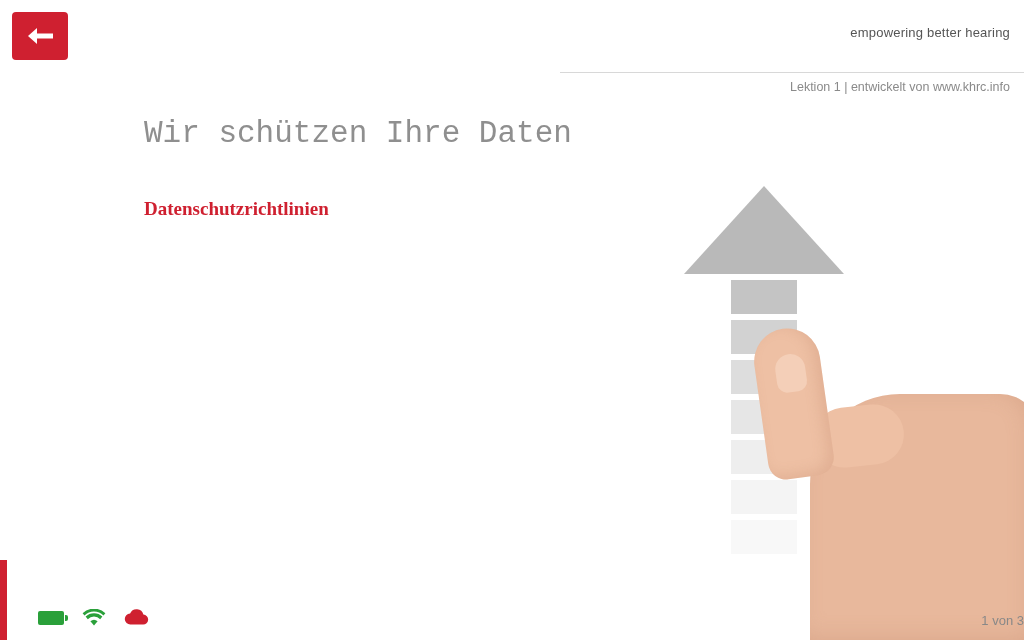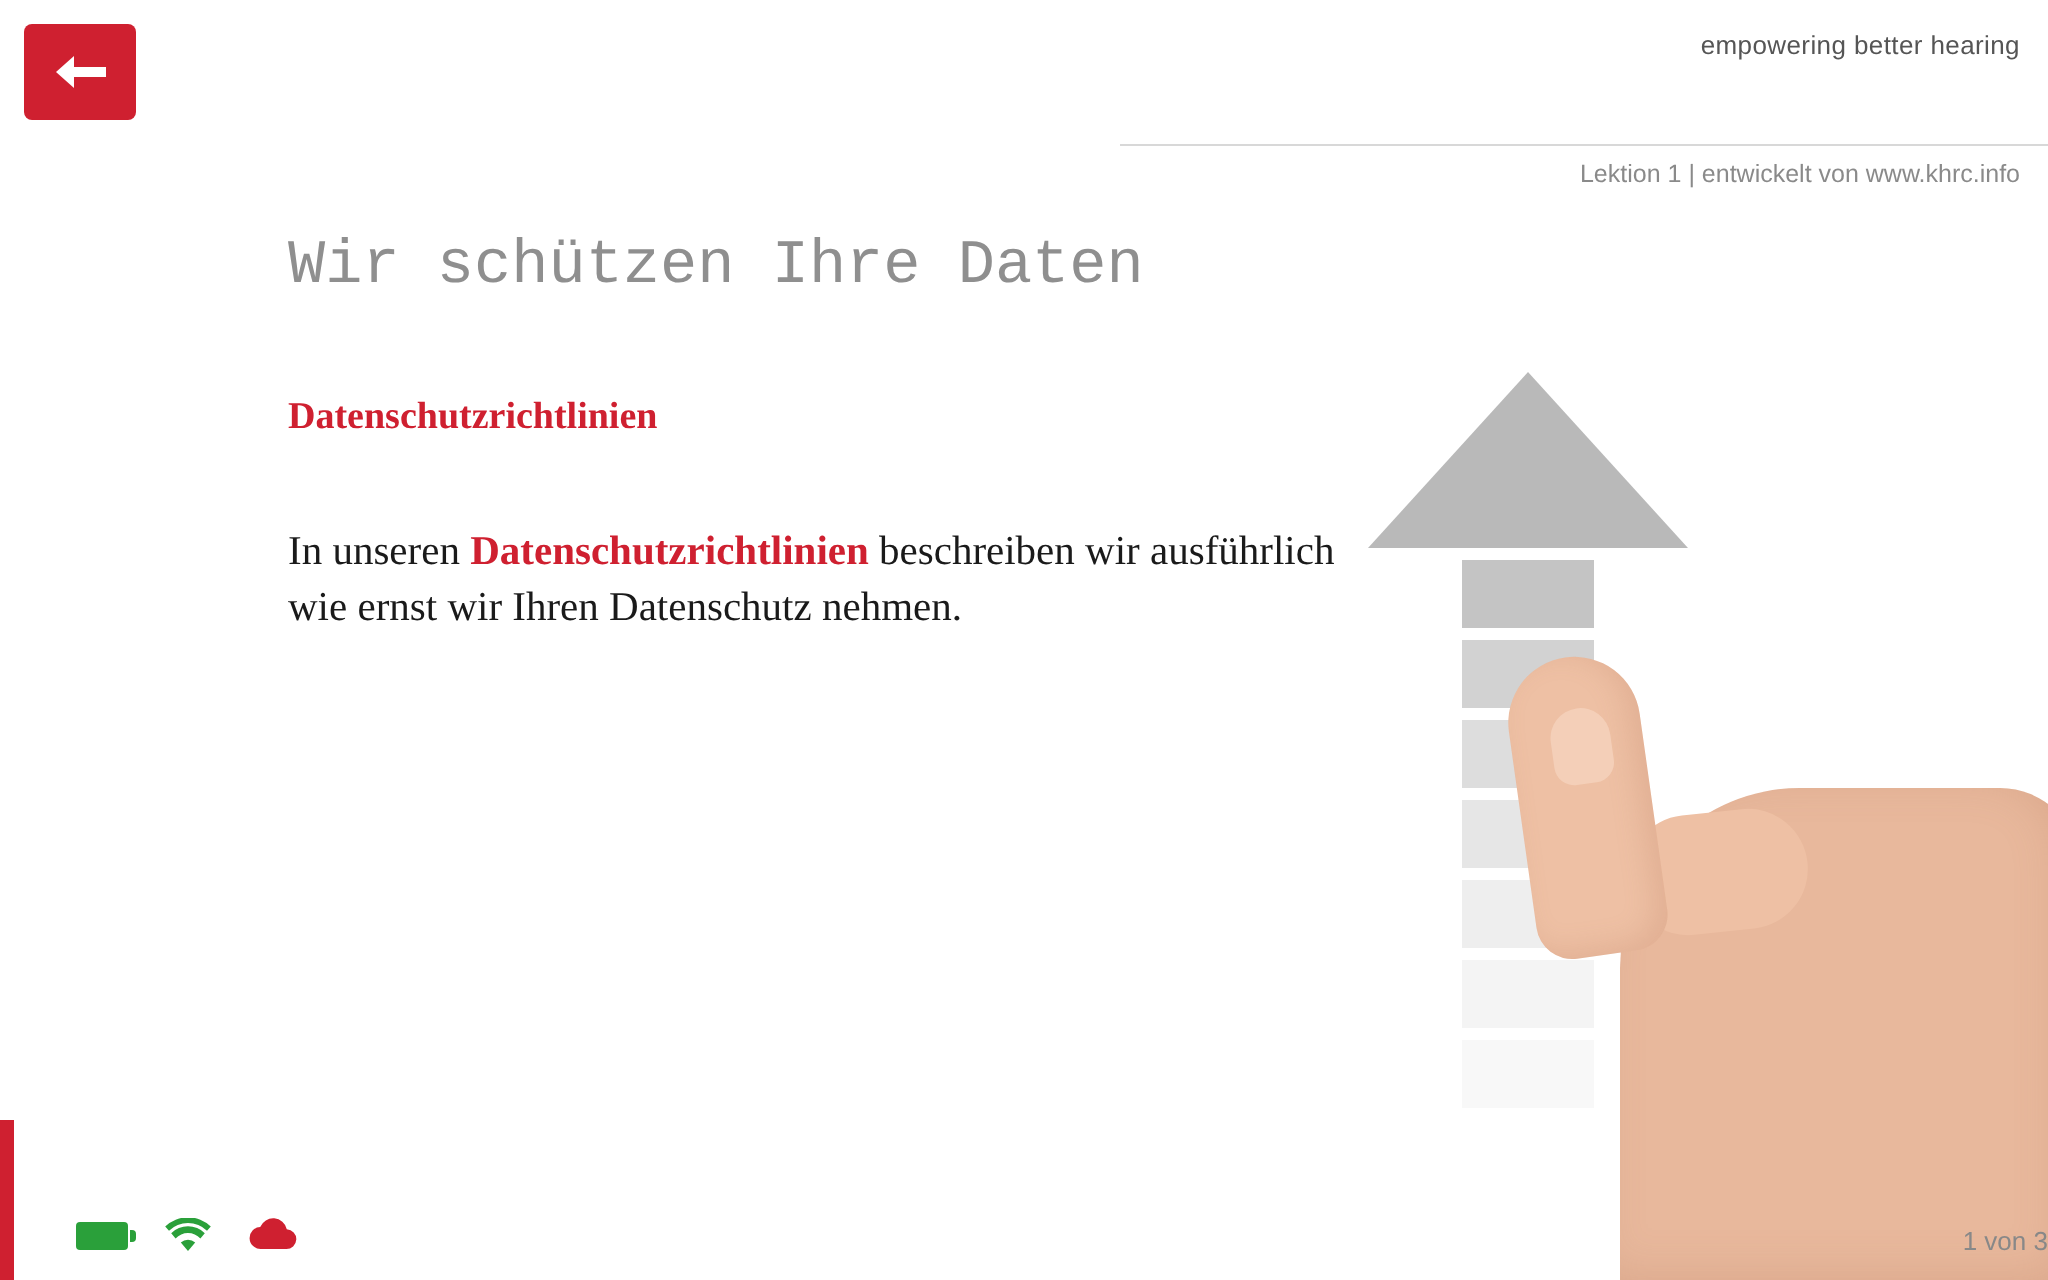--- a/index.html
+++ b/index.html
@@ -54,21 +54,21 @@
     font-size: 17px;
     vertical-align: top;
     position: relative;
     top: 2px;
   }
   .brand-rest {
     color: #cf2030;
     font-weight: normal;
   }
   .brand-tagline {
-    margin-top: 10px;
+    margin-top: 20px;
     font-size: 13px;
     color: #555555;
     letter-spacing: 0.2px;
   }
 
   .header-rule {
     position: absolute;
     left: 560px;
     right: 0;
     top: 72px;
@@ -268,23 +268,20 @@
 </div>
 
 <div class="header-rule"></div>
 <div class="lesson-info">Lektion 1 | entwickelt von www.khrc.info</div>
 
 <div class="page-title">Wir schützen Ihre Daten</div>
 
 <div class="content">
   <div class="subhead">Datenschutzrichtlinien</div>
 
-  <p class="para">
-    <span>In unseren </span><span class="hl">Datenschutzrichtlinien</span><span> beschreiben wir ausführlich wie ernst wir Ihren Datenschutz nehmen.</span>
-  </p>
 
 
 </div>
 
 <div class="illus">
   <div class="arrow-stack">
     <div class="arrow-head"></div>
     <div class="seg seg1"></div>
     <div class="seg seg2"></div>
     <div class="seg seg3"></div>

